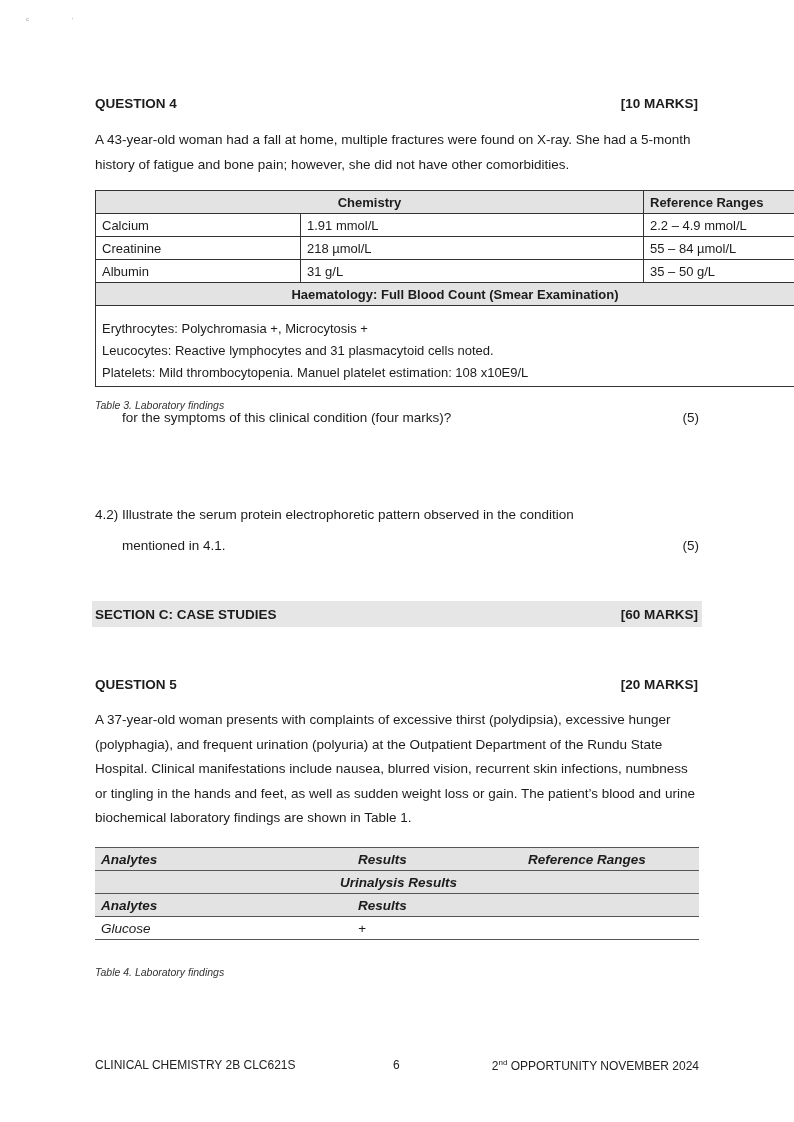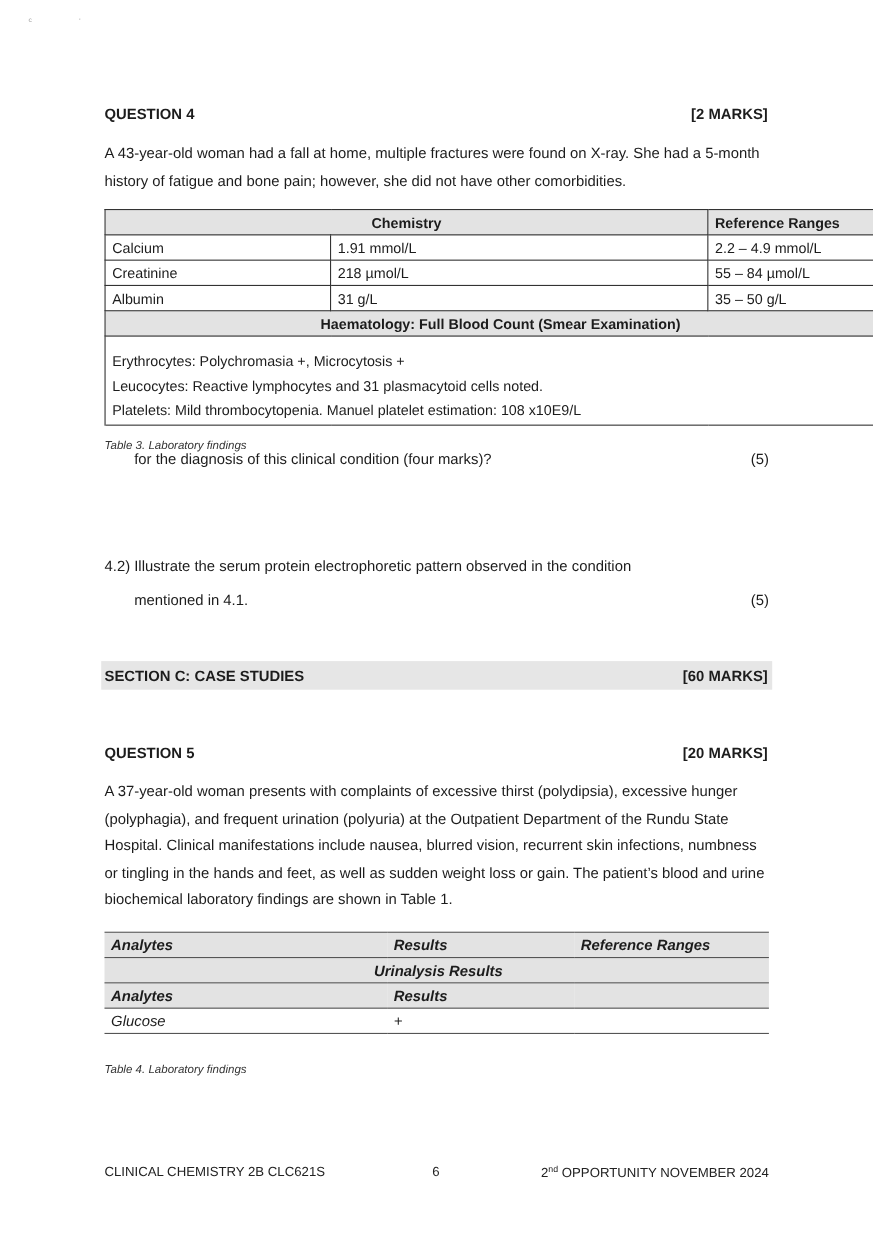--- a/index.html
+++ b/index.html
@@ -32,21 +32,21 @@
     sup { font-size: 8px; }
   </style>
 </head>
 <body>
 
 <span class="mark" style="left:26px;top:16px;">c</span>
 <span class="mark" style="left:72px;top:17px;">'</span>
 
 <div class="qhead" style="top:96px;">
   <span>QUESTION 4</span>
-  <span>[2 MARKS]</span>
+  <span>[10 MARKS]</span>
 </div>
 
 <div class="para" style="top:128px;">A 43-year-old woman had a fall at home, multiple fractures were found on X-ray. She had a 5-month history of fatigue and bone pain; however, she did not have other comorbidities.</div>
 
 <table class="t3">
   <tbody>
       <tr>
     <th colspan="2" class="center">Chemistry</th>
     <th style="width:158px;">Reference Ranges</th>
   </tr>
@@ -74,21 +74,21 @@
       <div>Leucocytes: Reactive lymphocytes and 31 plasmacytoid cells noted.</div>
       <div>Platelets: Mild thrombocytopenia. Manuel platelet estimation: 108 x10E9/L</div>
     </td>
   </tr>
 </tbody>
   </table>
 <div class="caption" style="top:399px;">Table 3. Laboratory findings</div>
 
 <div class="sub" style="top:406px;">
   <div class="line2">
-    <span>for the diagnosis of this clinical condition (four marks)?</span>
+    <span>for the symptoms of this clinical condition (four marks)?</span>
     <span>(5)</span>
   </div>
 </div>
 
 <div class="sub" style="top:503px;">
   <div class="line1">4.2) Illustrate the serum protein electrophoretic pattern observed in the condition</div>
   <div class="line2">
     <span>mentioned in 4.1.</span>
     <span>(5)</span>
   </div>

